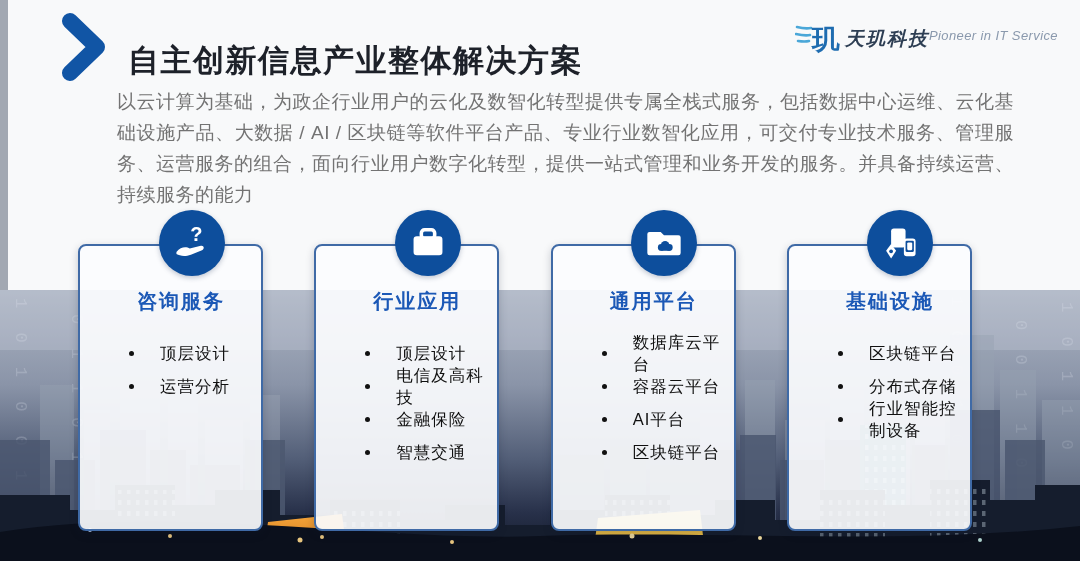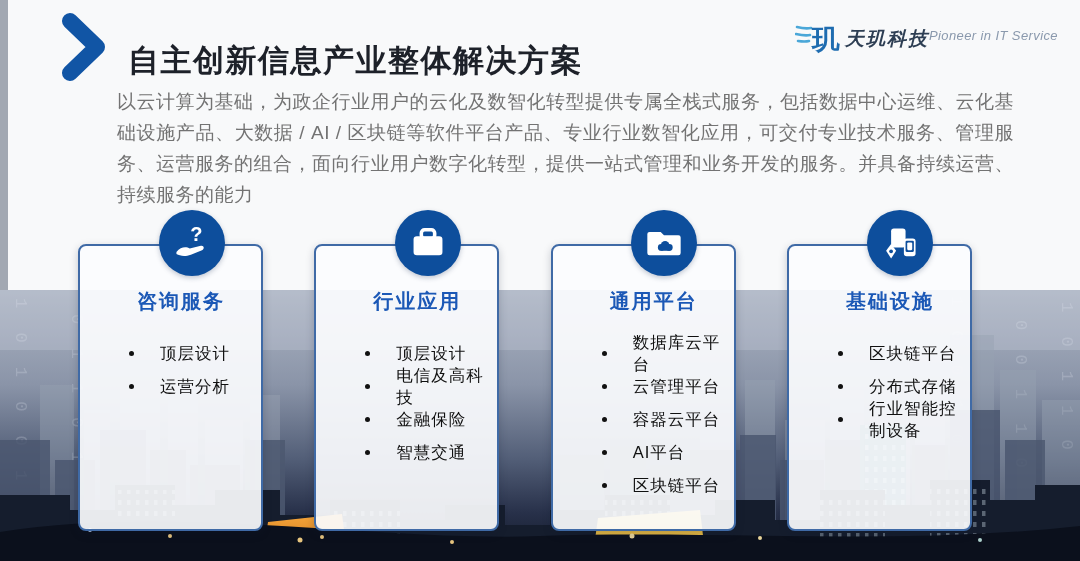--- a/index.html
+++ b/index.html
@@ -291,24 +291,20 @@
       </div>
       <div class="card">
         <div class="card-title">通用平台</div>
         <ul class="card-list">
             <li>
               <span class="dot"></span>
               <span>数据库云平台</span>
             </li>
             <li>
               <span class="dot"></span>
-              <span>云管理平台</span>
-            </li>
-            <li>
-              <span class="dot"></span>
               <span>容器云平台</span>
             </li>
             <li>
               <span class="dot"></span>
               <span>AI平台</span>
             </li>
             <li>
               <span class="dot"></span>
               <span>区块链平台</span>
             </li>

